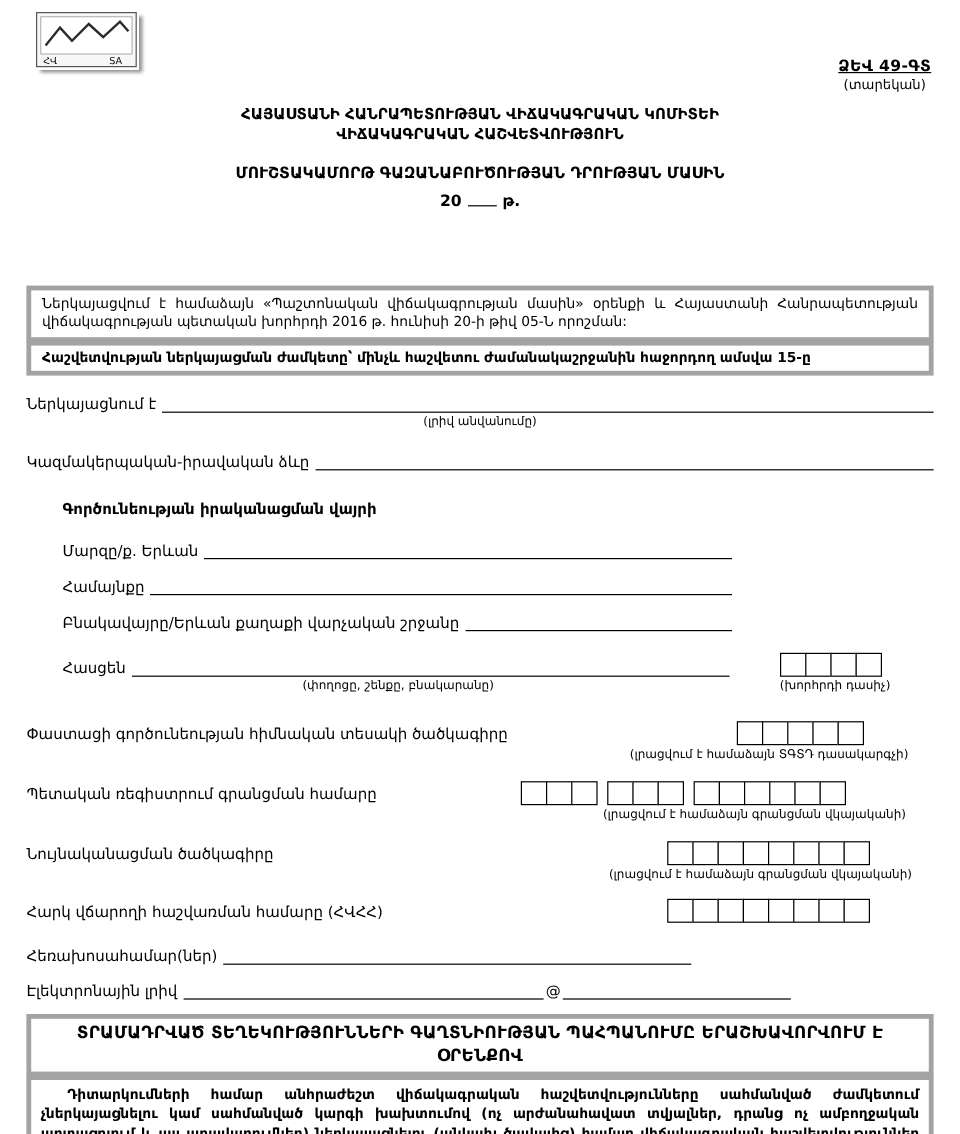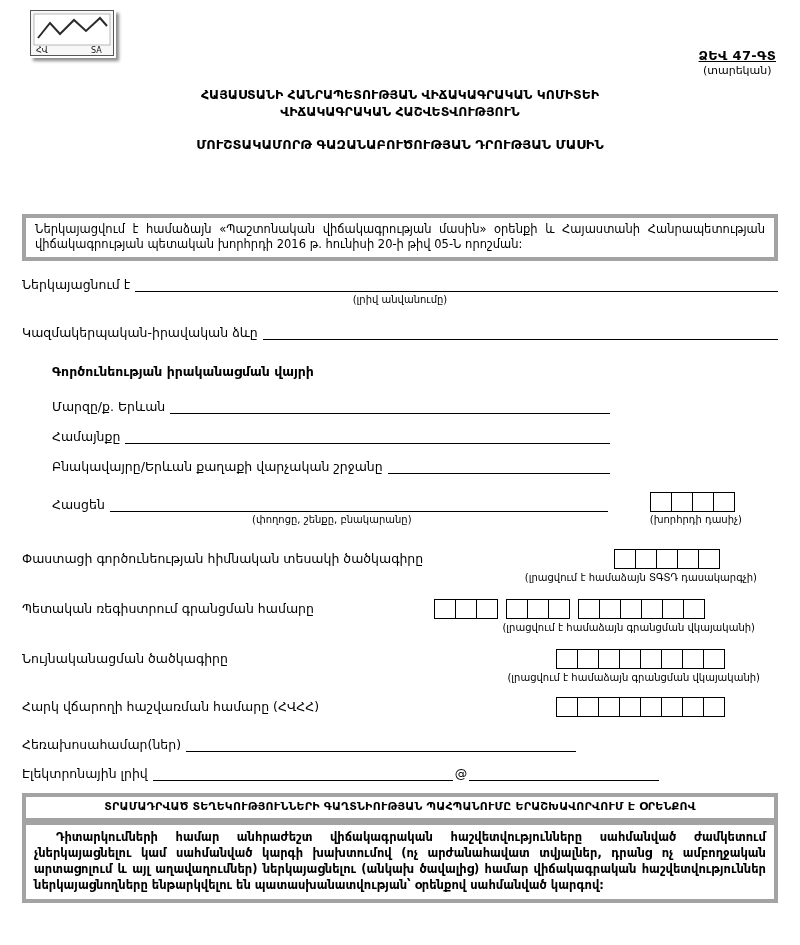--- a/index.html
+++ b/index.html
@@ -74,51 +74,55 @@
   .g-tin .boxes { margin-right: 53px; }
   .g-phone { margin-top: 20px; }
   .fill-phone { flex: 0 0 390px; }
   .g-email { margin-top: 14px; }
   .fill-email1 { flex: 0 0 300px; }
   .at { padding: 0 2px; }
   .fill-email2 { flex: 0 0 190px; }
   .spacer { flex: 1 1 auto; border: none; }
 
   
-  .banner { margin-top: 12px; font-weight: bold; text-align: center; font-size: 11px; padding-top: 3px; padding-bottom: 3px; letter-spacing: .2px; }
+  .banner { margin-top: 12px; font-weight: bold; text-align: center; font-size: 14px; padding-top: 3px; padding-bottom: 3px; letter-spacing: .2px; }
   .warning { margin-top: -1px; font-weight: bold; text-align: justify; text-indent: 22px; font-size: 11.5px; line-height: 1.4; padding: 4px 8px 6px 8px; }
 </style>
 </head>
 <body>
 
 <div class="page">
 
   <header class="header">
     <div class="logo">
       <svg width="86" height="48" viewBox="0 0 86 48">
         <rect x="0.5" y="0.5" width="83" height="45" fill="#f7f7f7" stroke="#555"></rect>
         <rect x="4" y="4" width="76" height="31" fill="#ffffff" stroke="#9a9a9a" stroke-width="0.7"></rect>
         <polyline points="8,28 20,13 30,24 44,10 56,21 70,8 77,16" fill="none" stroke="#2b2b2b" stroke-width="2"></polyline>
         <text x="6" y="43" font-size="8" fill="#111">ՀՎ</text>
         <text x="61" y="43" font-size="8" fill="#111">SA</text>
       </svg>
     </div>
     <div class="code-block">
-      <div class="form-code">ՁԵՎ 47-ԳՏ</div>
+      <div class="form-code">ՁԵՎ 49-ԳՏ</div>
       <div class="form-period">(տարեկան)</div>
     </div>
   </header>
 
   <section class="titles">
     <div class="t1">ՀԱՅԱՍՏԱՆԻ ՀԱՆՐԱՊԵՏՈՒԹՅԱՆ ՎԻՃԱԿԱԳՐԱԿԱՆ ԿՈՄԻՏԵԻ</div>
     <div class="t1">ՎԻՃԱԿԱԳՐԱԿԱՆ ՀԱՇՎԵՏՎՈՒԹՅՈՒՆ</div>
     <div class="t2">ՄՈՒՇՏԱԿԱՄՈՐԹ ԳԱԶԱՆԱԲՈՒԾՈՒԹՅԱՆ ԴՐՈՒԹՅԱՆ ՄԱՍԻՆ</div>
+    <div class="t3">
+      <span>20</span><span class="year-line"></span><span>թ.</span>
+    </div>
   </section>
 
   <div class="bordered intro1">Ներկայացվում է համաձայն «Պաշտոնական վիճակագրության մասին» օրենքի և Հայաստանի Հանրապետության վիճակագրության պետական խորհրդի 2016 թ. հունիսի 20-ի թիվ 05-Ն որոշման:</div>
+  <div class="bordered intro2">Հաշվետվության ներկայացման ժամկետը՝ մինչև հաշվետու ժամանակաշրջանին հաջորդող ամսվա 15-ը</div>
 
   <section class="fields">
 
     <div class="fgroup g-presented">
       <div class="frow">
         <span class="lbl">Ներկայացնում է</span>
         <span class="fill"></span>
       </div>
       <div class="hint hint-center">(լրիվ անվանումը)</div>
     </div>

